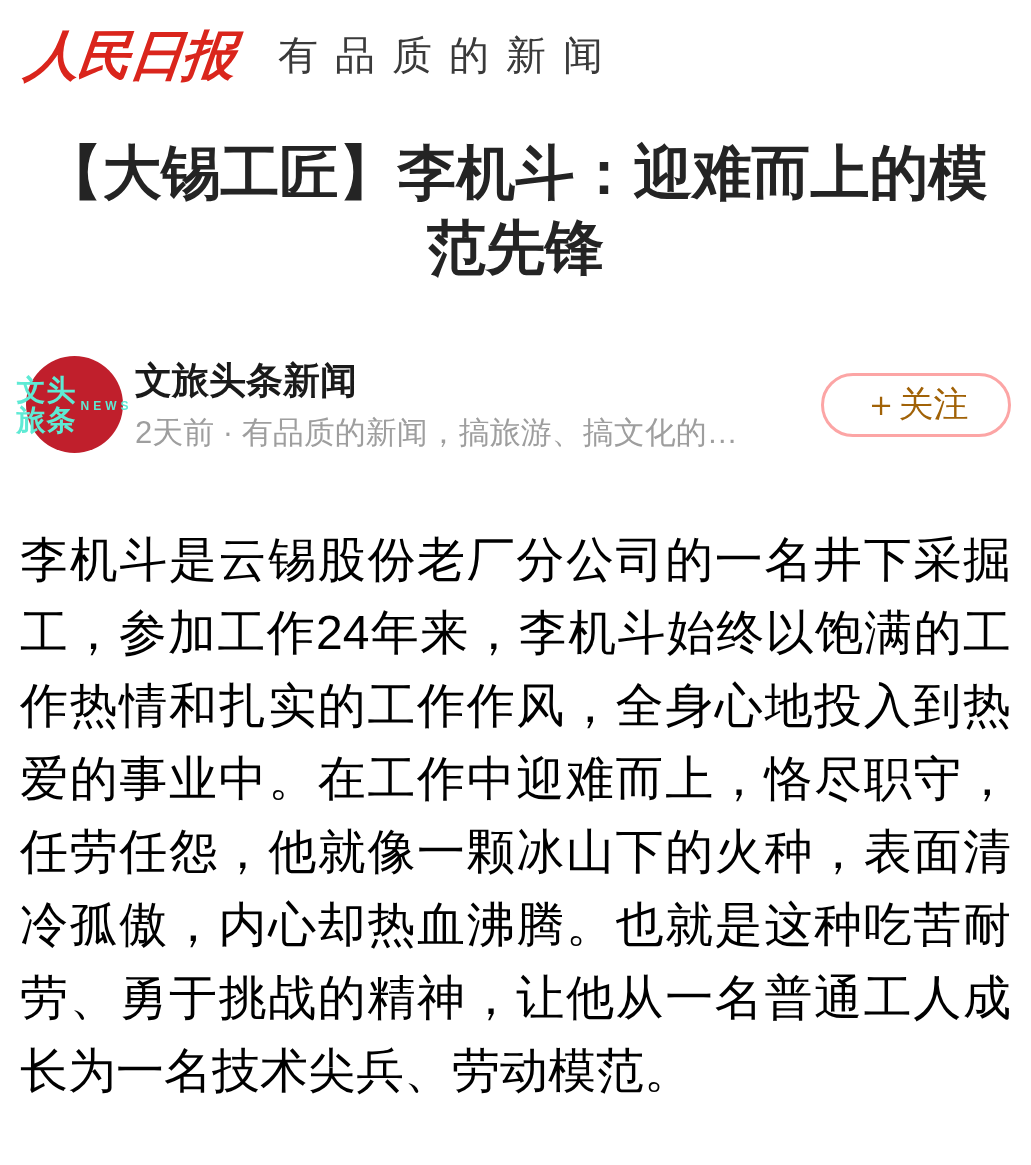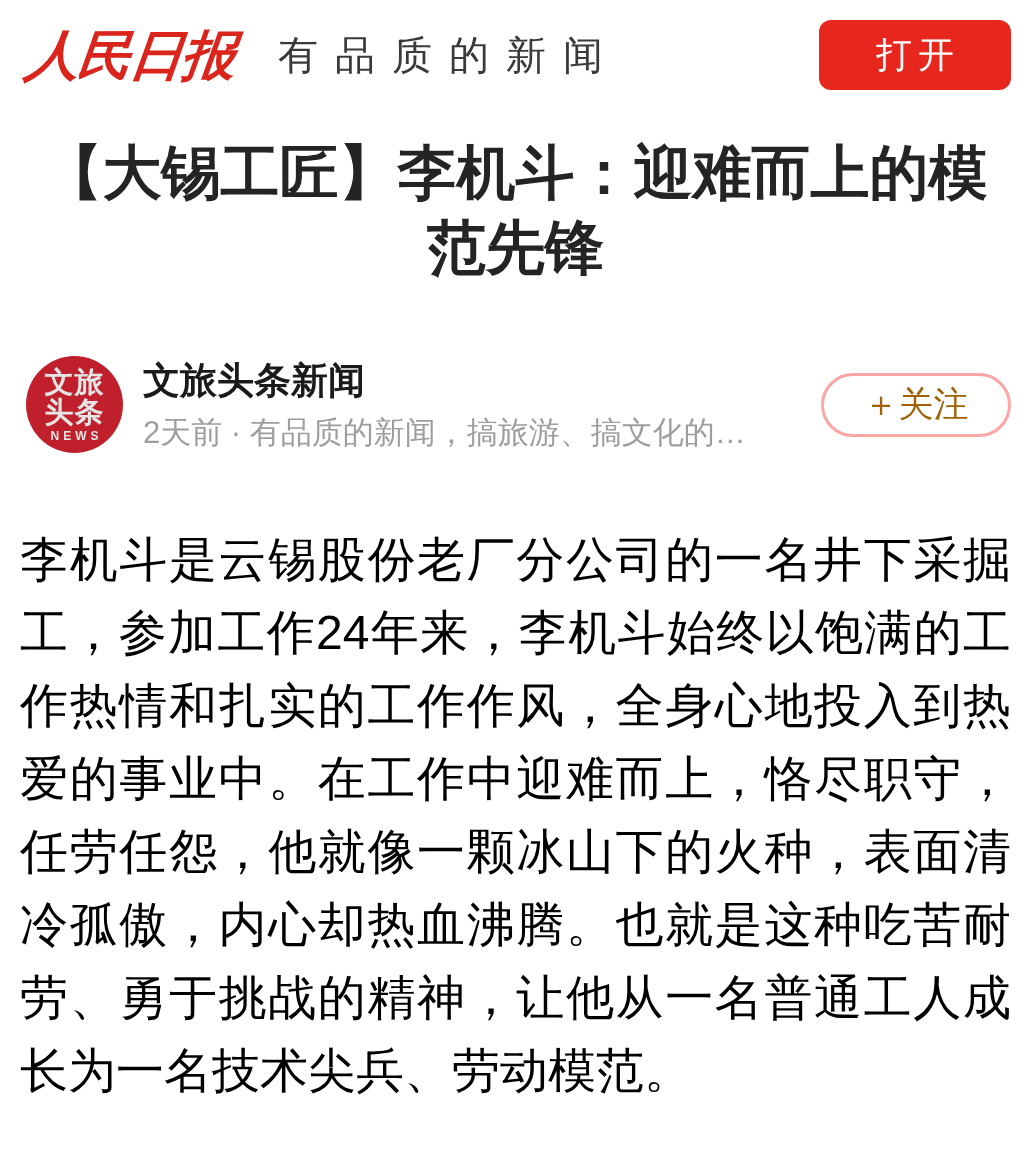--- a/index.html
+++ b/index.html
@@ -77,23 +77,22 @@
     display: flex;
     align-items: center;
     margin: 70px 20px 0 26px;
   }
   .avatar {
     width: 97px;
     height: 97px;
     flex: 0 0 auto;
     border-radius: 50%;
     background: #c01f2c;
-    color: #e5e5e5;
+    color: #5eead4;
     display: flex;
-    flex-direction: column;
     align-items: center;
     justify-content: center;
     cursor: pointer;
   }
   .avatar .zh {
     font-size: 29px;
     line-height: 30px;
     font-weight: 700;
     letter-spacing: 1px;
   }
@@ -102,21 +101,21 @@
     line-height: 14px;
     font-weight: 600;
     letter-spacing: 4px;
     text-indent: 4px;
     margin-top: 2px;
     text-align: center;
   }
   .author-meta {
     flex: 1 1 auto;
     min-width: 0;
-    margin-left: 20px;
+    margin-left: 12px;
     margin-right: 16px;
   }
   .author-name {
     font-size: 37px;
     line-height: 44px;
     font-weight: 700;
     color: #1a1a1a;
     cursor: pointer;
   }
   .author-sub {
@@ -160,21 +159,20 @@
 </style>
 </head>
 <body>
 
 <div class="page">
 
   <header class="app-banner">
     <span class="pd-logo">人民日报</span>
     <span class="banner-slogan">有品质的新闻</span>
     <span class="banner-spacer"></span>
-    <button class="open-btn">打开</button>
   </header>
 
   <h1 class="article-title">【大锡工匠】李机斗：迎难而上的模范先锋</h1>
 
   <div class="author-row">
     <div class="avatar">
       <span class="zh">文旅</span>
       <span class="zh">头条</span>
       <span class="news">NEWS</span>
     </div>

